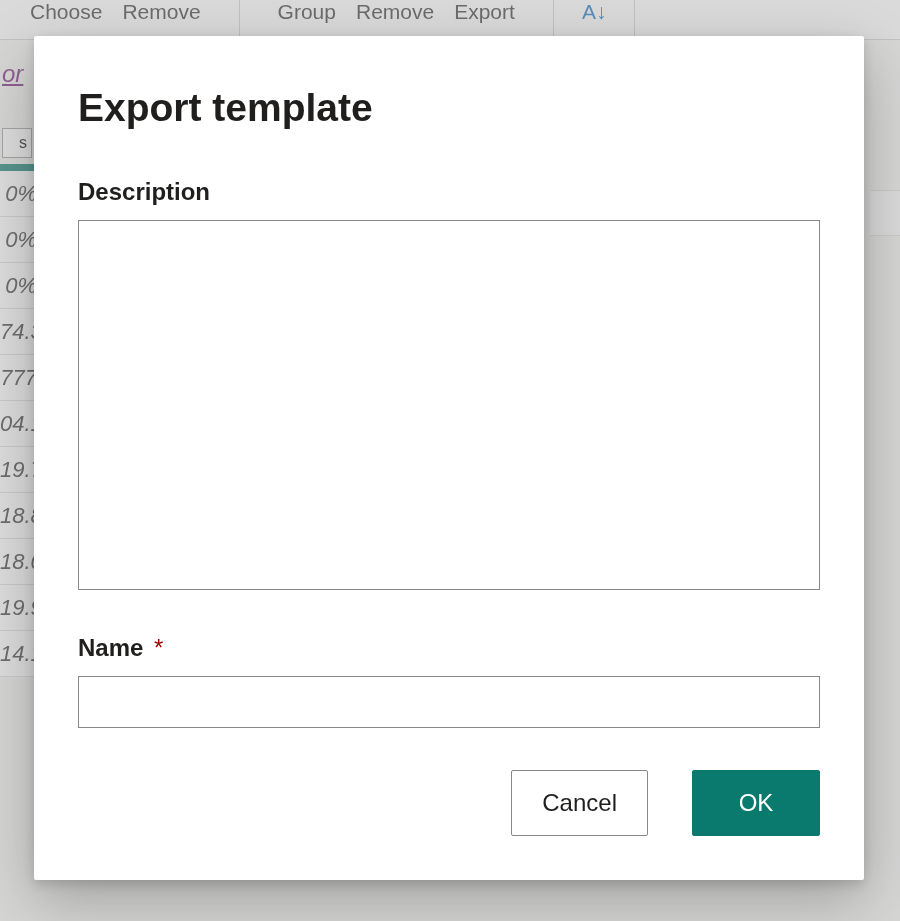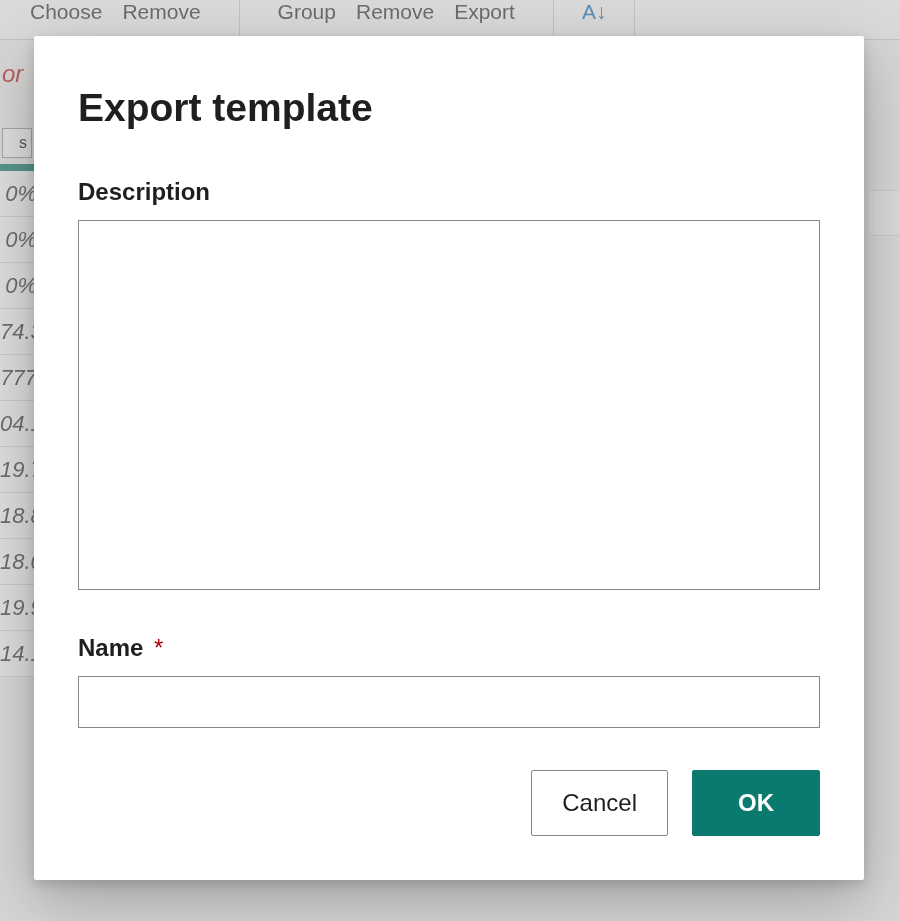--- a/index.html
+++ b/index.html
@@ -47,25 +47,26 @@
       color: #0f6cbd;
       font-weight: 400;
     }
     .bg-left {
       position: absolute;
       left: 0;
       top: 60px;
       width: 40px;
     }
     .bg-left .red {
-      color: #b91c1c;
+      color: #701a75;
       font-size: 24px;
       font-style: italic;
       margin-bottom: 40px;
       padding-left: 2px;
+      text-decoration: underline;
     }
     .bg-left .dropdown-stub {
       border: 1px solid #999;
       height: 30px;
       width: 30px;
       margin-left: 2px;
       margin-bottom: 6px;
       display: flex;
       align-items: center;
       justify-content: flex-end;
@@ -164,33 +165,33 @@
       gap: 24px;
     }
     .btn {
       min-width: 128px;
       height: 66px;
       font-size: 24px;
       font-family: inherit;
       cursor: pointer;
       border-radius: 2px;
       font-weight: 400;
+      margin-left: 20px;
     }
     .btn-secondary {
       background: #ffffff;
       border: 1px solid #8a8886;
       color: #201f1e;
       padding: 0 30px;
     }
     .btn-primary {
       background: #0b7a6e;
       border: 1px solid #0b7a6e;
       color: #ffffff;
       padding: 0 24px;
-      font-weight: bold;
     }
   </style>
 </head>
 <body>
 
 <div class="backdrop">
   <div class="toolbar">
     <div class="toolbar-group">
       <span>Choose</span>
       <span>Remove</span>

